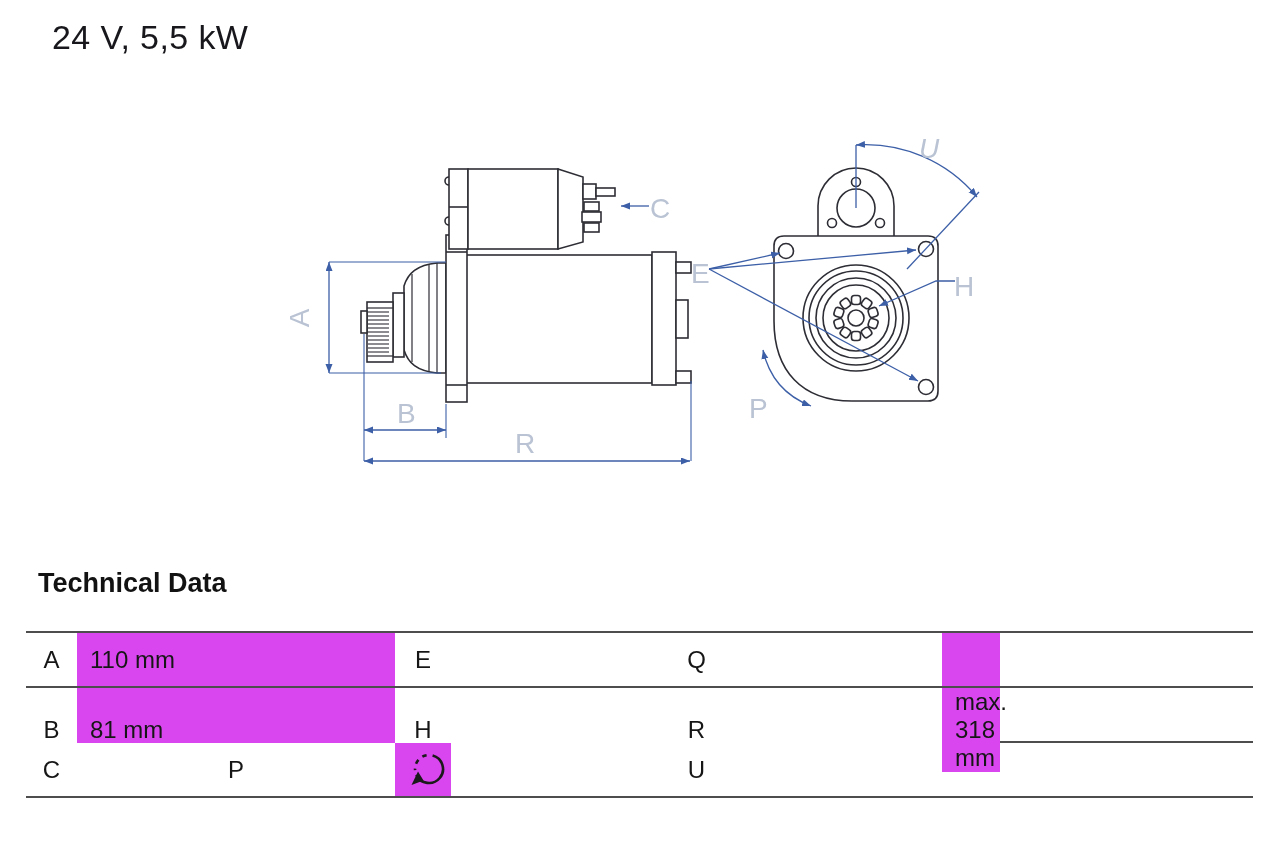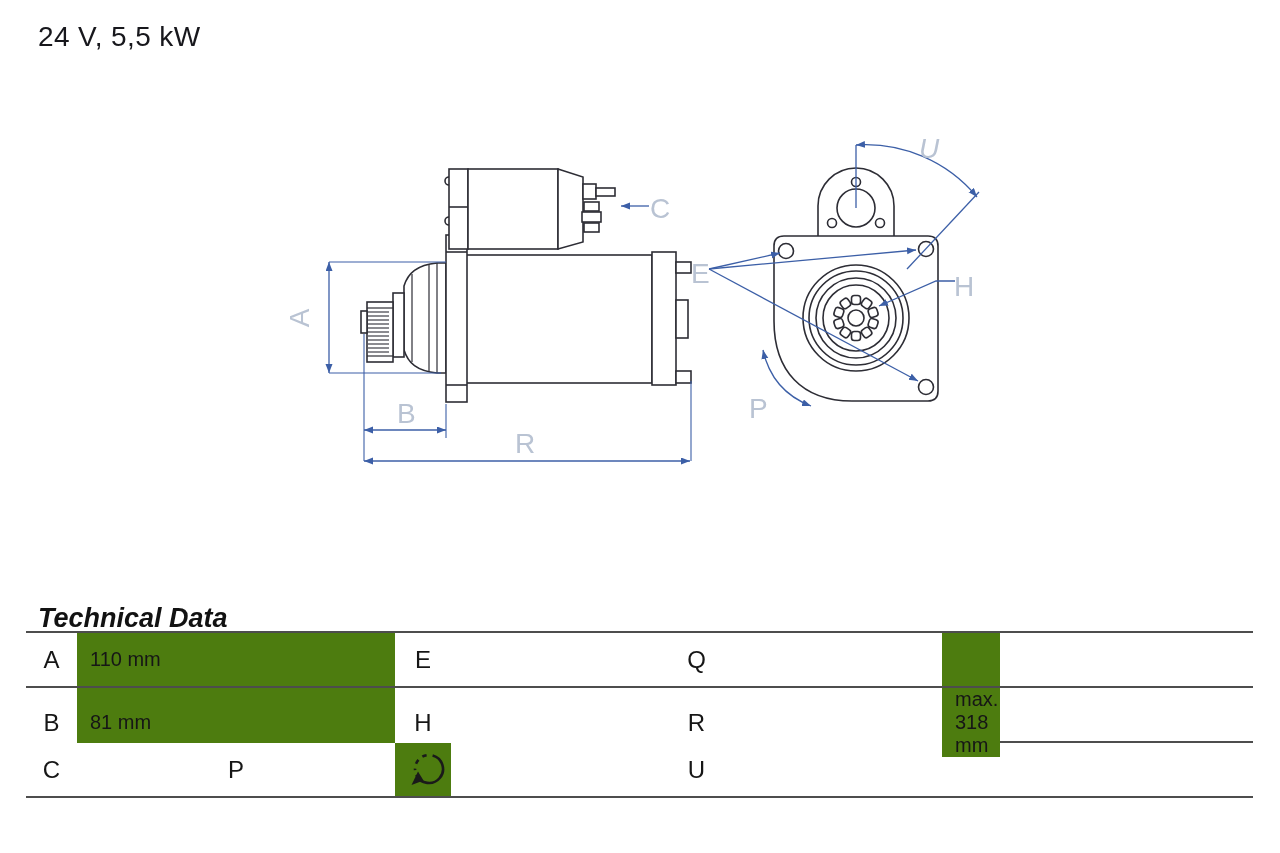--- a/index.html
+++ b/index.html
@@ -1,27 +1,27 @@
 <!DOCTYPE html>
 <html><head>
 <meta charset="utf-8">
 <style>
   html,body{margin:0;padding:0;background:#ffffff;}
   body{width:1280px;height:853px;position:relative;overflow:hidden;
        font-family:"Liberation Sans",sans-serif;color:#1a1a1a;}
-  .page-title{position:absolute;left:38px;top:20px;font-size:28px;line-height:34px;
+  .page-title{position:absolute;left:52px;top:20px;font-size:34px;line-height:34px;
               font-weight:400;color:#17171c;letter-spacing:.4px;}
   svg.drawing{position:absolute;left:0;top:0;}
   .dim-label{font-family:"Liberation Sans",sans-serif;font-size:28px;fill:#b9c3d3;}
-  .tech-title{position:absolute;left:38px;top:603px;font-size:27px;font-weight:700;color:#121212;font-style:italic;}
+  .tech-title{position:absolute;left:38px;top:568px;font-size:27px;font-weight:700;color:#121212;}
   .ttable{position:absolute;left:26px;top:631px;width:1227px;border-bottom:2px solid #4d4d4d;}
   .trow{display:grid;grid-template-columns:51px 318px 56px 491px 58px 253px;
         height:53px;border-top:2px solid #4d4d4d;}
   .tkey{display:flex;align-items:center;justify-content:center;font-size:24px;color:#161616;background:#ffffff;}
-  .tval{background:#4d7c0f;display:flex;align-items:center;padding-left:13px;font-size:20px;color:#161616;}
+  .tval{background:#d946ef;display:flex;align-items:center;padding-left:13px;font-size:24px;color:#161616;}
   .rot-icon{display:block;}
 </style>
 </head>
 <body>
 
 <div class="page-title">24 V, 5,5 kW</div>
 
 <svg class="drawing" width="1280" height="560" viewBox="0 0 1280 560" xmlns="http://www.w3.org/2000/svg">
   <defs>
     <marker id="ae" markerWidth="11" markerHeight="8" refX="9" refY="3.5" orient="auto" markerUnits="userSpaceOnUse">

